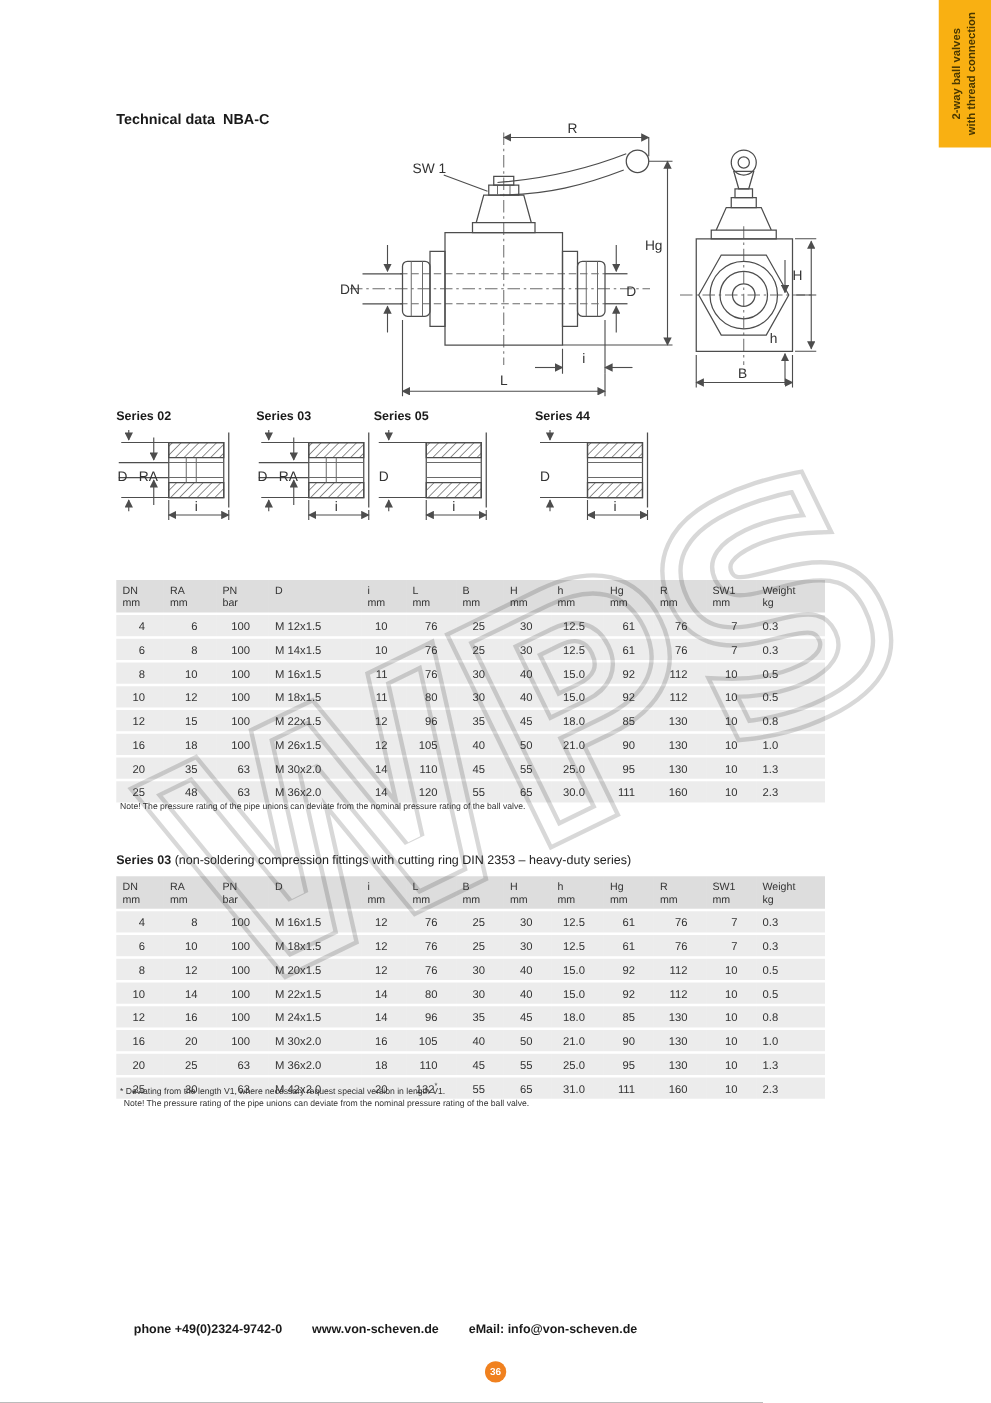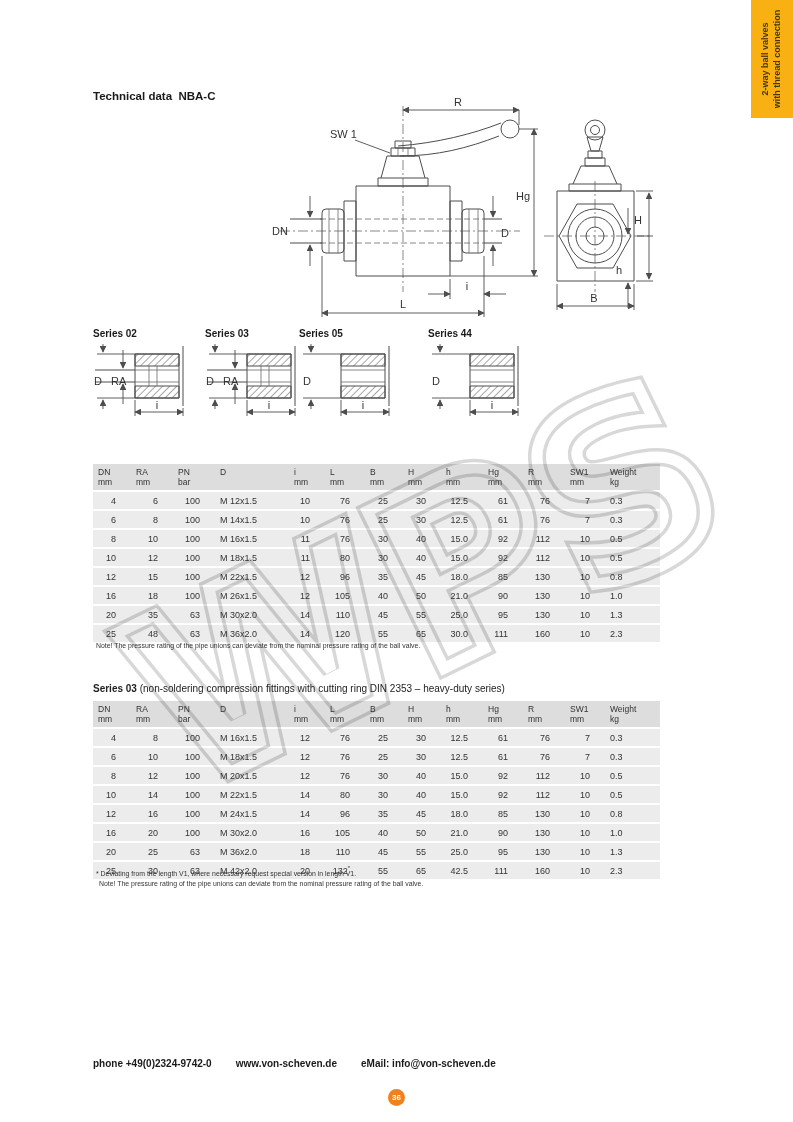--- a/index.html
+++ b/index.html
@@ -32,21 +32,21 @@
   table.data{position:absolute;left:93px;width:567px;border-collapse:separate;border-spacing:0 2px;
              table-layout:fixed;}
   table.data th{background:rgba(0,0,0,0.135);font-weight:normal;font-size:8.5px;text-align:left;
                 padding:3px 0 3px 5px;line-height:1.2;color:#333;}
   table.data td{background:rgba(0,0,0,0.075);font-size:9px;height:15px;padding:1px 0;color:#333;}
   table.data td.num{text-align:right;padding-right:15px;}
   table.data td.left{text-align:left;padding-left:5px;}
   table.data td sup{font-size:6px;}
   .note{position:absolute;left:96px;font-size:6.9px;color:#333;line-height:1.5;}
   
-  .footer{position:absolute;left:93px;top:1058px;font-size:10px;font-weight:bold;color:#1a1a1a;}
+  .footer{position:absolute;left:107px;top:1058px;font-size:10px;font-weight:bold;color:#1a1a1a;}
   .footer span{margin-right:24px;}
   .badge{position:absolute;left:388px;top:1089px;width:17px;height:17px;border-radius:50%;
          background:#F0811F;color:#fff;font-size:8px;font-weight:bold;display:flex;
          align-items:center;justify-content:center;}
 </style>
 </head>
 <body>
 
 <div class="page">
 
@@ -655,21 +655,21 @@
           </tr>
           <tr>
             <td class="num">25</td>
             <td class="num">30</td>
             <td class="num">63</td>
             <td class="left">M 42x2.0</td>
             <td class="num">20</td>
             <td class="num">132<sup>*</sup></td>
             <td class="num">55</td>
             <td class="num">65</td>
-            <td class="num">42.5</td>
+            <td class="num">31.0</td>
             <td class="num">111</td>
             <td class="num">160</td>
             <td class="num">10</td>
             <td class="left">2.3</td>
           </tr>
         </tbody>
       </table>
     <div class="note" style="top:869px">* Deviating from the length V1, where necessary request special version in length V1.</div>
     <div class="note" style="top:879px;left:99px">Note! The pressure rating of the pipe unions can deviate from the nominal pressure rating of the ball valve.</div>
 

